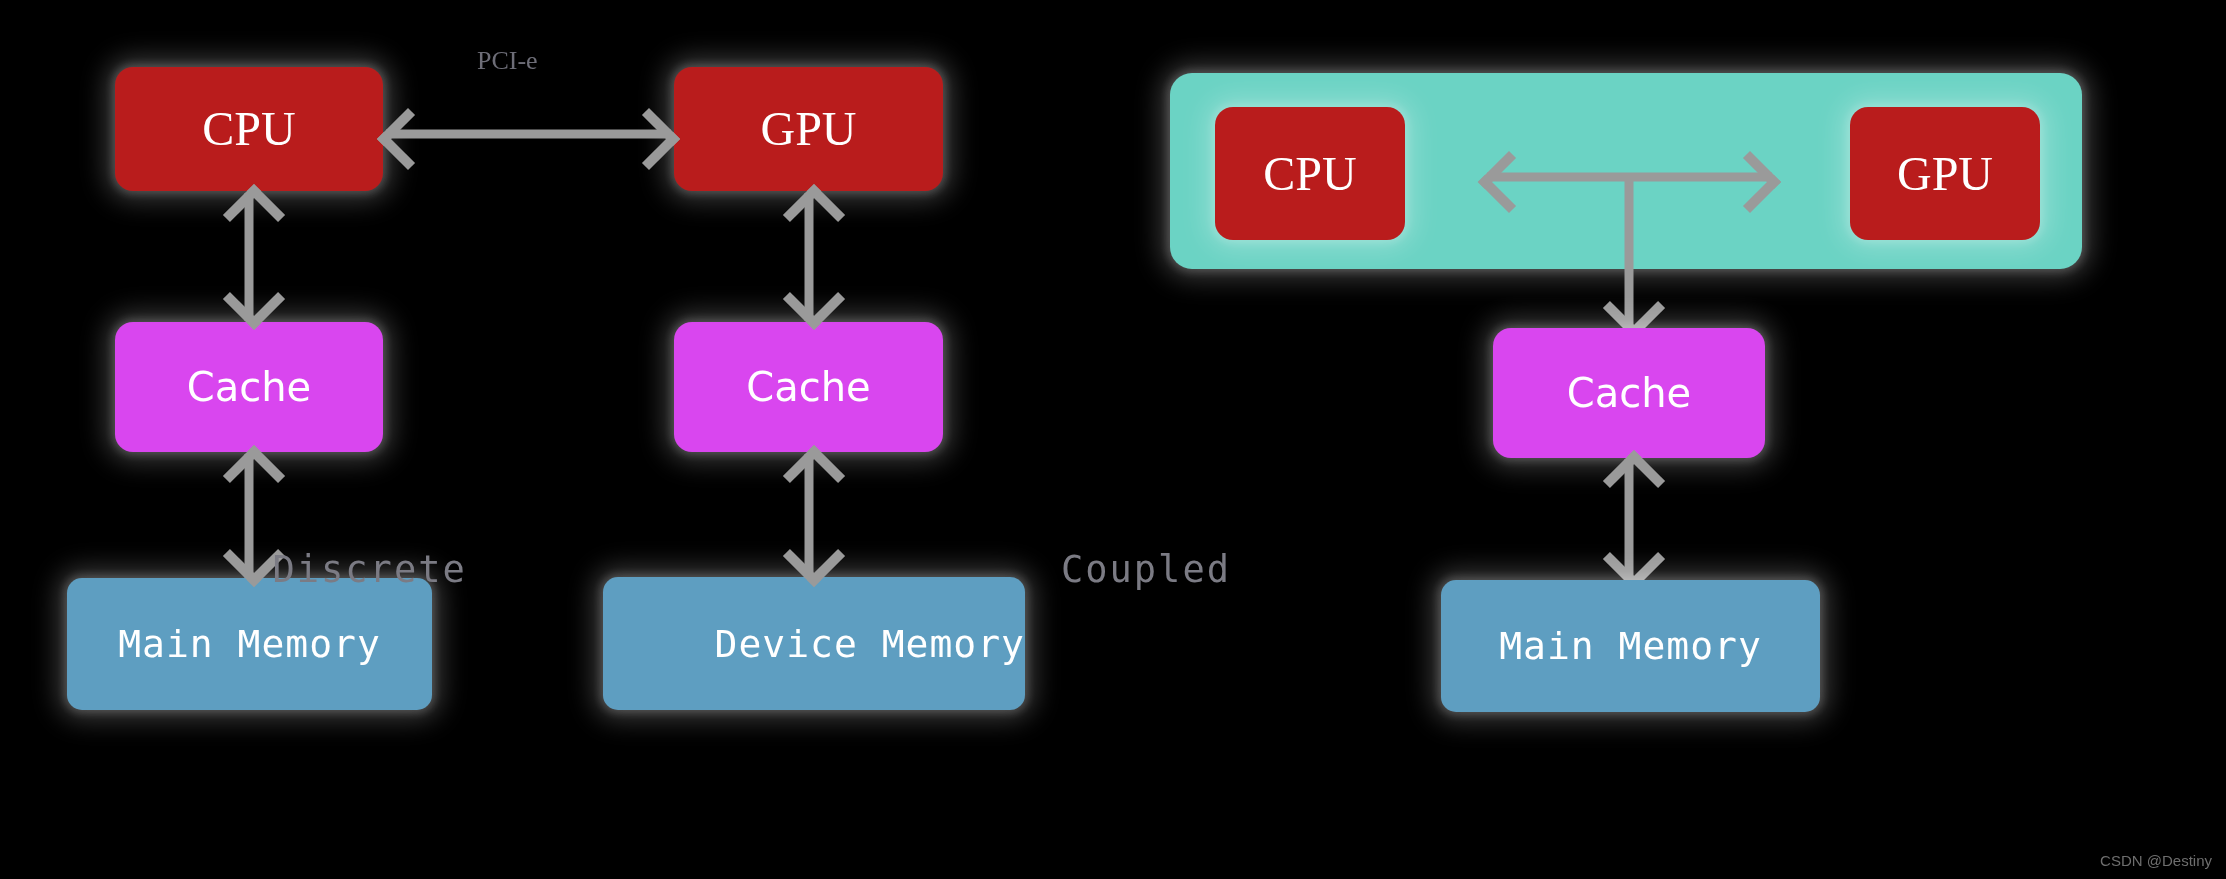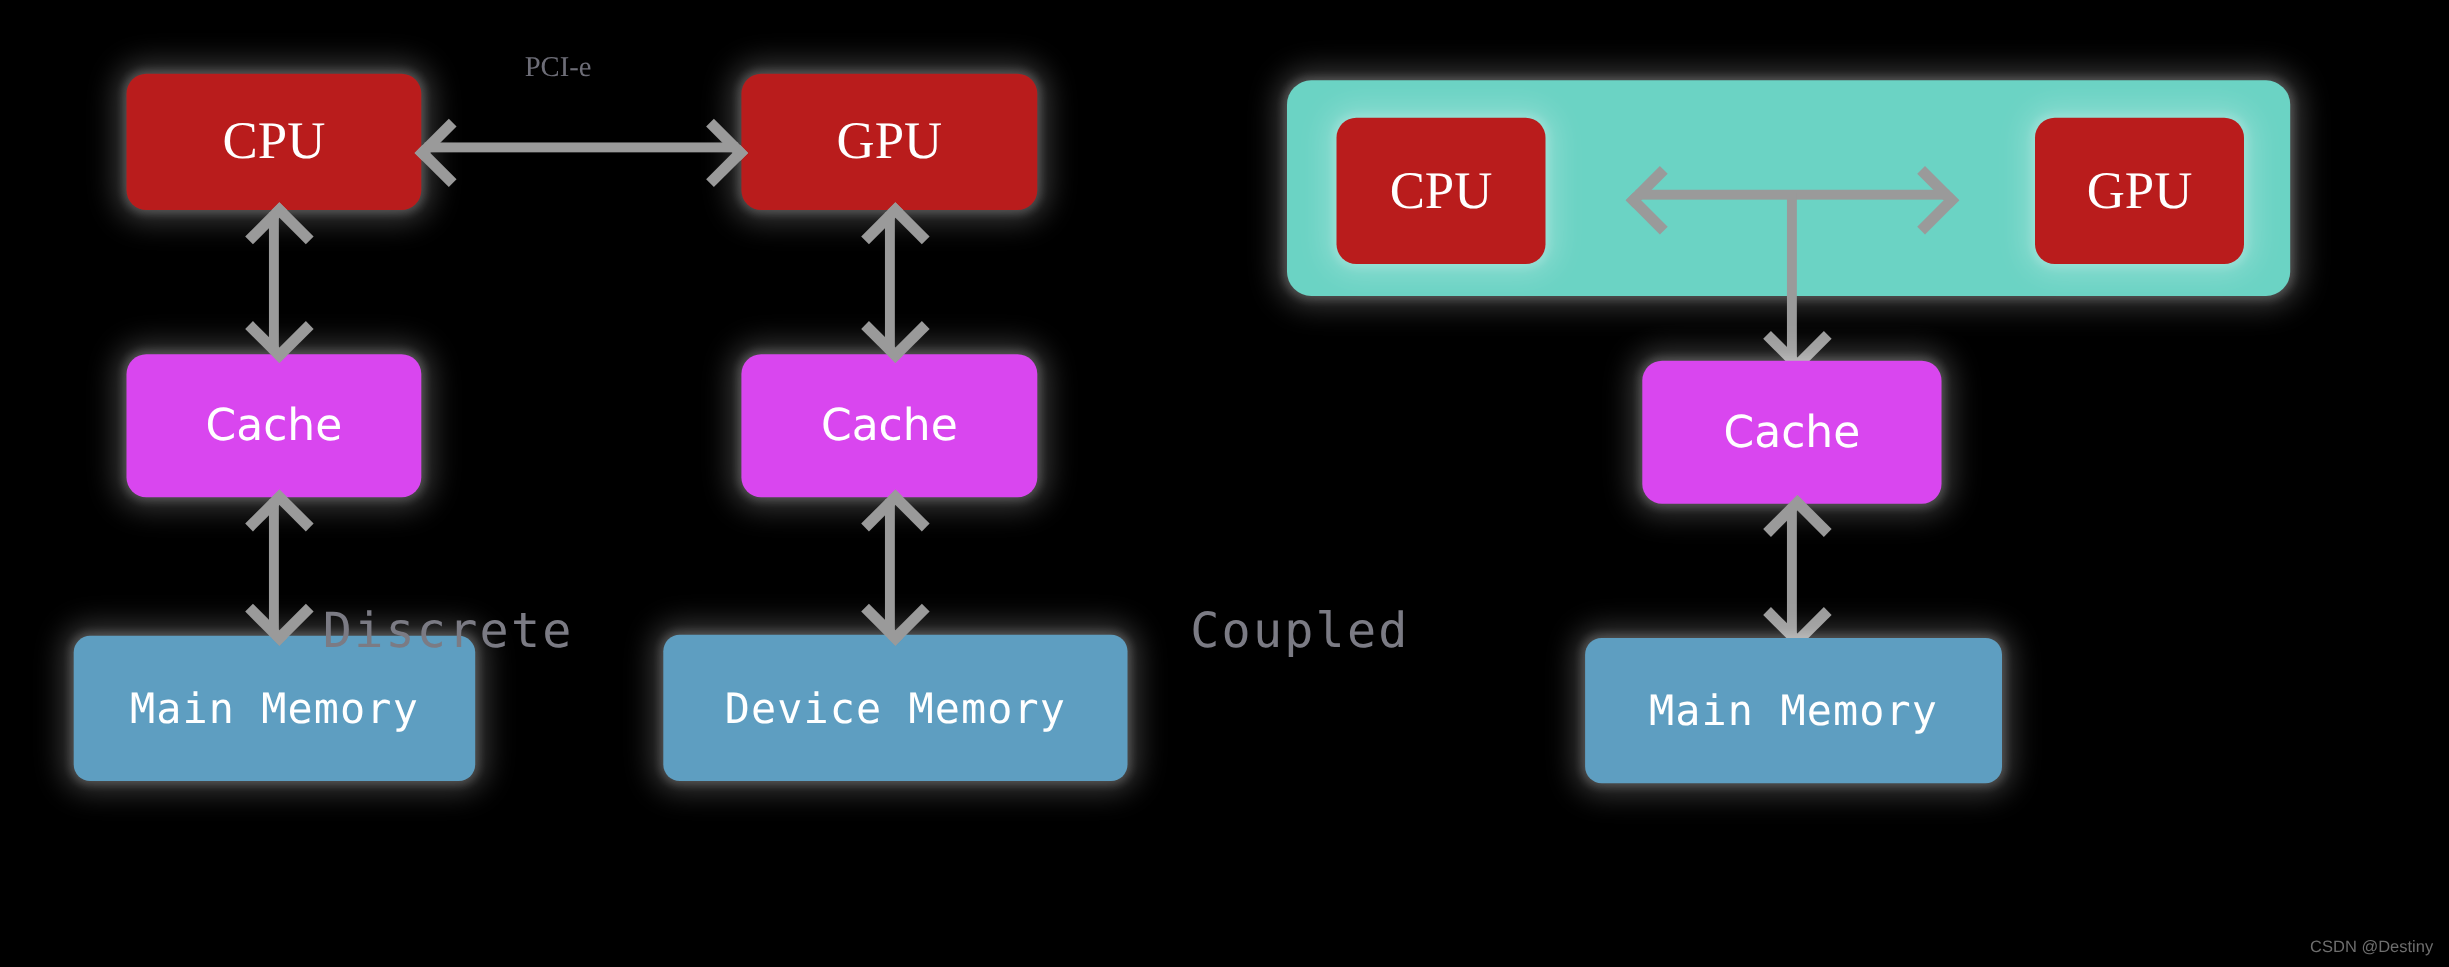--- a/index.html
+++ b/index.html
@@ -132,24 +132,23 @@
     color: #6d6d77;
     font-family: Liberation Serif, serif;
     font-size: 26px;
     white-space: nowrap;
   }
 
   .caption {
     position: absolute;
     color: #7b7b84;
     font-family: "DejaVu Sans Mono", monospace;
-    font-size: 44px;
+    font-size: 37px;
     letter-spacing: 2px;
     white-space: nowrap;
-    margin-left: 21px;
   }
 
   .watermark {
     position: absolute;
     right: 14px;
     bottom: 10px;
     color: #6e6e6e;
     font-family: "Liberation Sans", sans-serif;
     font-size: 15px;
     white-space: nowrap;
@@ -194,21 +193,21 @@
   <div class="arrow-v" style="left:787px; top:193px; width:44px; height:128px;">
     <div class="shaft"></div>
     <div class="chev up"></div>
     <div class="chev down"></div>
   </div>
 
   <div class="node mem glow" style="left:67px; top:578px; width:365px; height:132px;">
     <span class="label">Main Memory</span>
   </div>
 
-  <div class="node mem glow" style="left:603px; top:577px; width:422px; height:133px;">
+  <div class="node mem glow" style="left:603px; top:577px; width:422px; height:133px;justify-content:flex-end;">
     <span class="label">Device Memory</span>
   </div>
 
   <div class="arrow-v" style="left:227px; top:454px; width:44px; height:124px;">
     <div class="shaft"></div>
     <div class="chev up"></div>
     <div class="chev down"></div>
   </div>
 
   <div class="arrow-v" style="left:787px; top:454px; width:44px; height:124px;">

